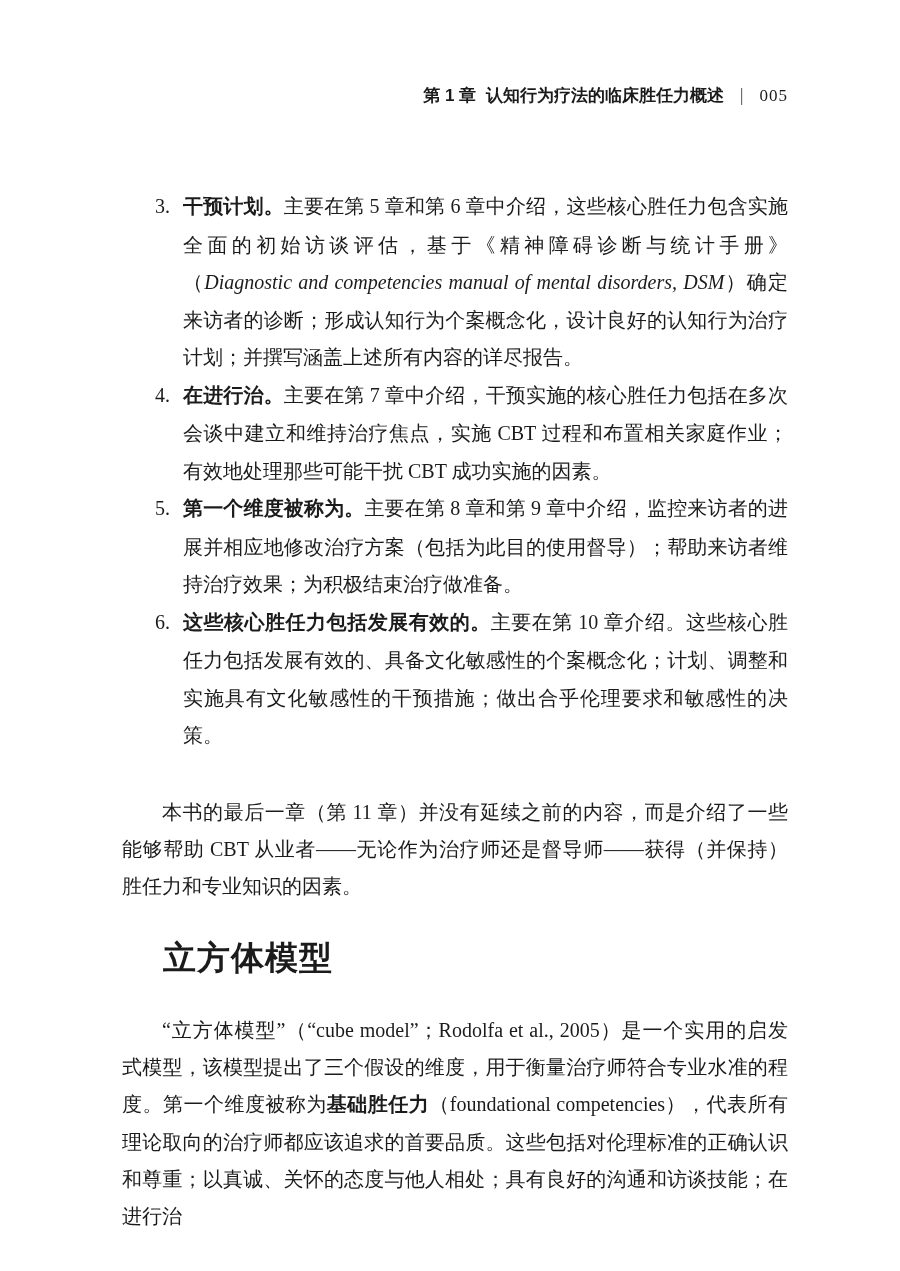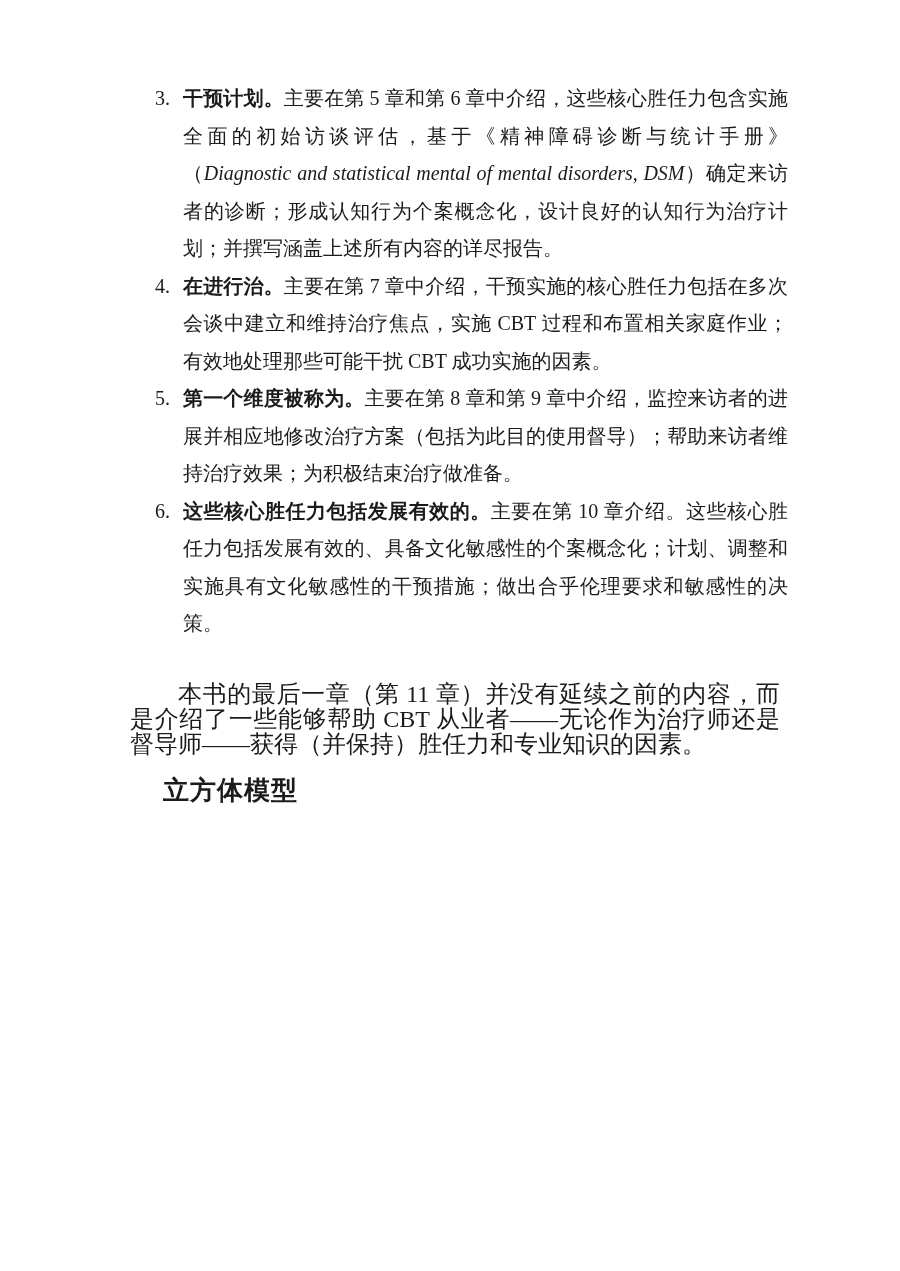--- a/index.html
+++ b/index.html
@@ -55,61 +55,63 @@
     line-height: 37.5px;
     text-align: justify;
   }
   .list-num {
     position: absolute;
     left: 33px;
     top: 0;
   }
   .term-bold {
     font-weight: 700;
-    font-family: Liberation Sans, sans-serif;
+    font-family: Liberation Mono, monospace;
   }
   .italic-en {
     font-style: italic;
   }
   
   .body-para {
-    margin: 8px;
-    font-size: 24px;
-    line-height: 25px;
+    margin: 0;
+    font-size: 20px;
+    line-height: 37px;
     text-align: justify;
     text-indent: 2em;
   }
   .para-1 { margin-top: 39px; }
   .para-2 { margin-top: 37px; }
   
   .section-heading {
-    margin: 16px 0 0 41px;
-    font-size: 26px;
+    margin: 36px 0 0 41px;
+    font-size: 33px;
     line-height: 34px;
     font-weight: 700;
     font-family: "Liberation Sans", "DejaVu Sans", sans-serif;
     letter-spacing: 1px;
   }
 </style>
 </head>
 <body>
 
 <div class="page">
 
+  <div class="running-header"><span class="hdr-cn hdr-chapter">第 1 章</span><span class="hdr-cn">认知行为疗法的临床胜任力概述</span><span class="hdr-sep">|</span><span class="hdr-page">005</span></div>
 
   <div class="competency-list">
 
-    <div class="list-item"><span class="list-num">3.</span><span class="term-bold">干预计划。</span><span>主要在第 5 章和第 6 章中介绍，这些核心胜任力包含实施全面的初始访谈评估，基于《精神障碍诊断与统计手册》（</span><span class="italic-en">Diagnostic and statistical mental of mental disorders, DSM</span><span>）确定来访者的诊断；形成认知行为个案概念化，设计良好的认知行为治疗计划；并撰写涵盖上述所有内容的详尽报告。</span></div>
+    <div class="list-item"><span class="list-num">3.</span><span class="term-bold">干预计划。</span><span>主要在第 5 章和第 6 章中介绍，这些核心胜任力包含实施全面的初始访谈评估，基于《精神障碍诊断与统计手册》（</span><span class="italic-en">Diagnostic and competencies manual of mental disorders, DSM</span><span>）确定来访者的诊断；形成认知行为个案概念化，设计良好的认知行为治疗计划；并撰写涵盖上述所有内容的详尽报告。</span></div>
 
     <div class="list-item"><span class="list-num">4.</span><span class="term-bold">在进行治。</span><span>主要在第 7 章中介绍，干预实施的核心胜任力包括在多次会谈中建立和维持治疗焦点，实施 CBT 过程和布置相关家庭作业；有效地处理那些可能干扰 CBT 成功实施的因素。</span></div>
 
     <div class="list-item"><span class="list-num">5.</span><span class="term-bold">第一个维度被称为。</span><span>主要在第 8 章和第 9 章中介绍，监控来访者的进展并相应地修改治疗方案（包括为此目的使用督导）；帮助来访者维持治疗效果；为积极结束治疗做准备。</span></div>
 
     <div class="list-item"><span class="list-num">6.</span><span class="term-bold">这些核心胜任力包括发展有效的。</span><span>主要在第 10 章介绍。这些核心胜任力包括发展有效的、具备文化敏感性的个案概念化；计划、调整和实施具有文化敏感性的干预措施；做出合乎伦理要求和敏感性的决策。</span></div>
 
   </div>
 
   <p class="body-para para-1">本书的最后一章（第 11 章）并没有延续之前的内容，而是介绍了一些能够帮助 CBT 从业者——无论作为治疗师还是督导师——获得（并保持）胜任力和专业知识的因素。</p>
 
   <h2 class="section-heading">立方体模型</h2>
 
+  <p class="body-para para-2"><span>“立方体模型”（“cube model”；Rodolfa et al., 2005）是一个实用的启发式模型，该模型提出了三个假设的维度，用于衡量治疗师符合专业水准的程度。第一个维度被称为</span><span class="term-bold">基础胜任力</span><span>（foundational competencies），代表所有理论取向的治疗师都应该追求的首要品质。这些包括对伦理标准的正确认识和尊重；以真诚、关怀的态度与他人相处；具有良好的沟通和访谈技能；在进行治</span></p>
 
 </div>
 
 </body></html>

